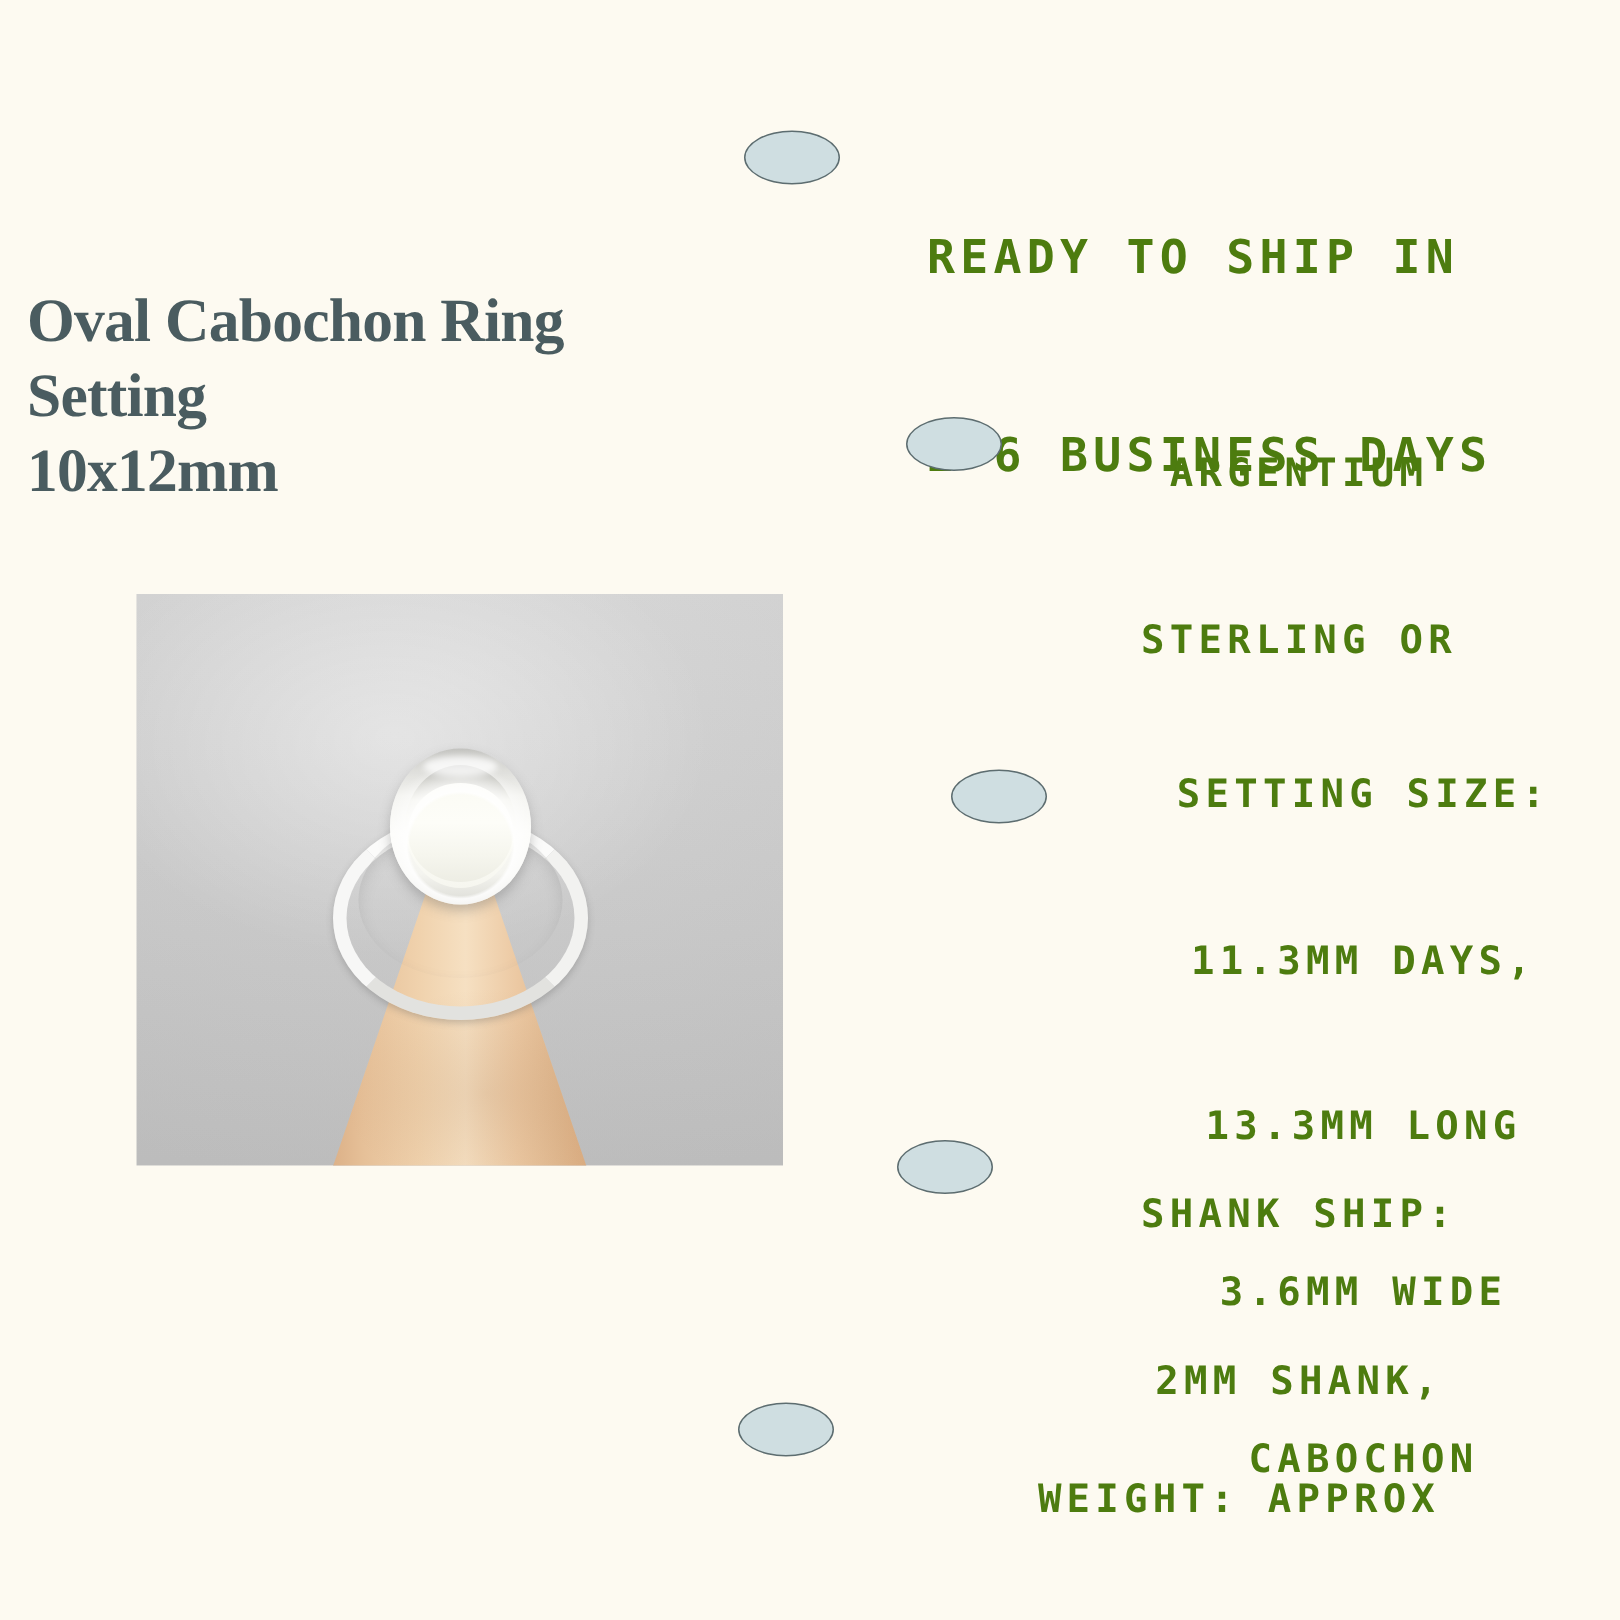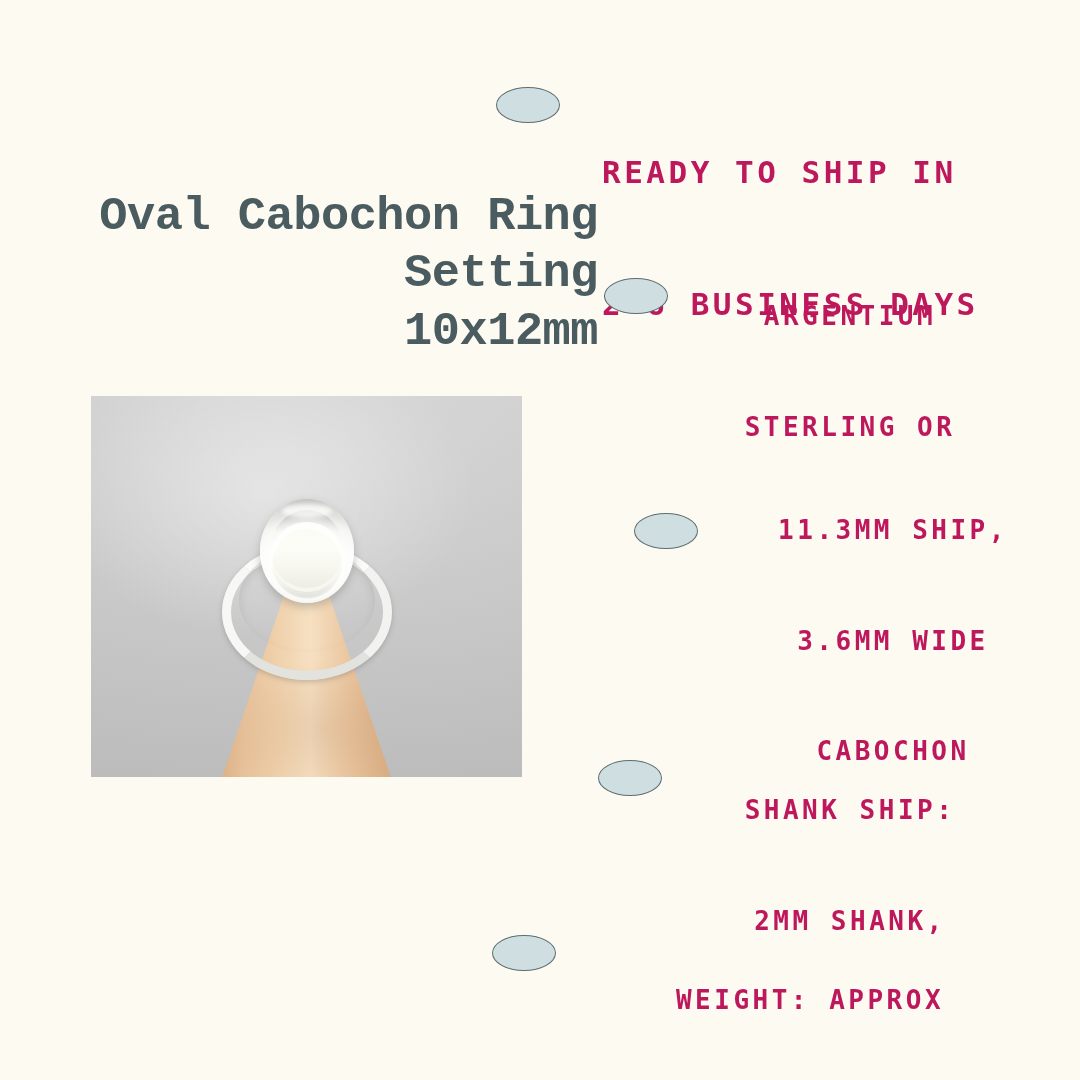--- a/index.html
+++ b/index.html
@@ -18,25 +18,25 @@
     position: absolute;
     inset: 0;
   }
 
   
   .title-block {
     position: absolute;
     left: 18px;
     top: 188px;
     width: 580px;
-    text-align: right;
+    text-align: left;
     color: #4a5c60;
-    font-family: Liberation Mono, monospace;
+    font-family: Liberation Serif, serif;
     font-weight: bold;
-    font-size: 47px;
+    font-size: 41px;
     line-height: 1.22;
     letter-spacing: -0.5px;
   }
   .title-line { display: block; white-space: pre; }
 
   
   .photo {
     position: absolute;
     left: 91px;
     top: 396px;
@@ -167,26 +167,27 @@
     position: absolute;
     width: 64px;
     height: 36px;
     border-radius: 50%;
     background: #cfdee1;
     border: 1.5px solid #5d6d70;
     box-sizing: border-box;
   }
   .info-text {
     position: absolute;
-    color: #be185d;
+    color: #4d7c0f;
     font-family: "DejaVu Sans Mono", monospace;
     font-weight: bold;
     letter-spacing: 3.5px;
     line-height: 1.42;
     white-space: pre;
+    margin-left: 16px;
   }
   .info-line { display: block; }
 
   #ship-text   { left: 602px; top: 62px;  font-size: 31px; text-align: left; }
   #material-text { left: 700px; top: 224px; width: 300px; font-size: 26px; text-align: center; }
   #setting-text  { left: 728px; top: 438px; width: 330px; font-size: 26px; text-align: center; }
   #shank-text    { left: 700px; top: 718px; width: 300px; font-size: 26px; text-align: center; }
   #weight-text   { left: 640px; top: 908px; width: 340px; font-size: 26px; text-align: center; }
 </style>
 </head>
@@ -221,21 +222,23 @@
   </div>
 
   <div class="bullet-oval" style="left:604px; top:278px;"></div>
   <div class="info-text" id="material-text">
     <span class="info-line">ARGENTIUM</span>
     <span class="info-line">STERLING OR</span>
   </div>
 
   <div class="bullet-oval" style="left:634px; top:513px;"></div>
   <div class="info-text" id="setting-text">
-    <span class="info-line">11.3MM SHIP,</span>
+    <span class="info-line">SETTING SIZE:</span>
+    <span class="info-line">11.3MM DAYS,</span>
+    <span class="info-line">13.3MM LONG</span>
     <span class="info-line">3.6MM WIDE</span>
     <span class="info-line">CABOCHON</span>
   </div>
 
   <div class="bullet-oval" style="left:598px; top:760px;"></div>
   <div class="info-text" id="shank-text">
     <span class="info-line">SHANK SHIP:</span>
     <span class="info-line">2MM SHANK,</span>
   </div>
 

